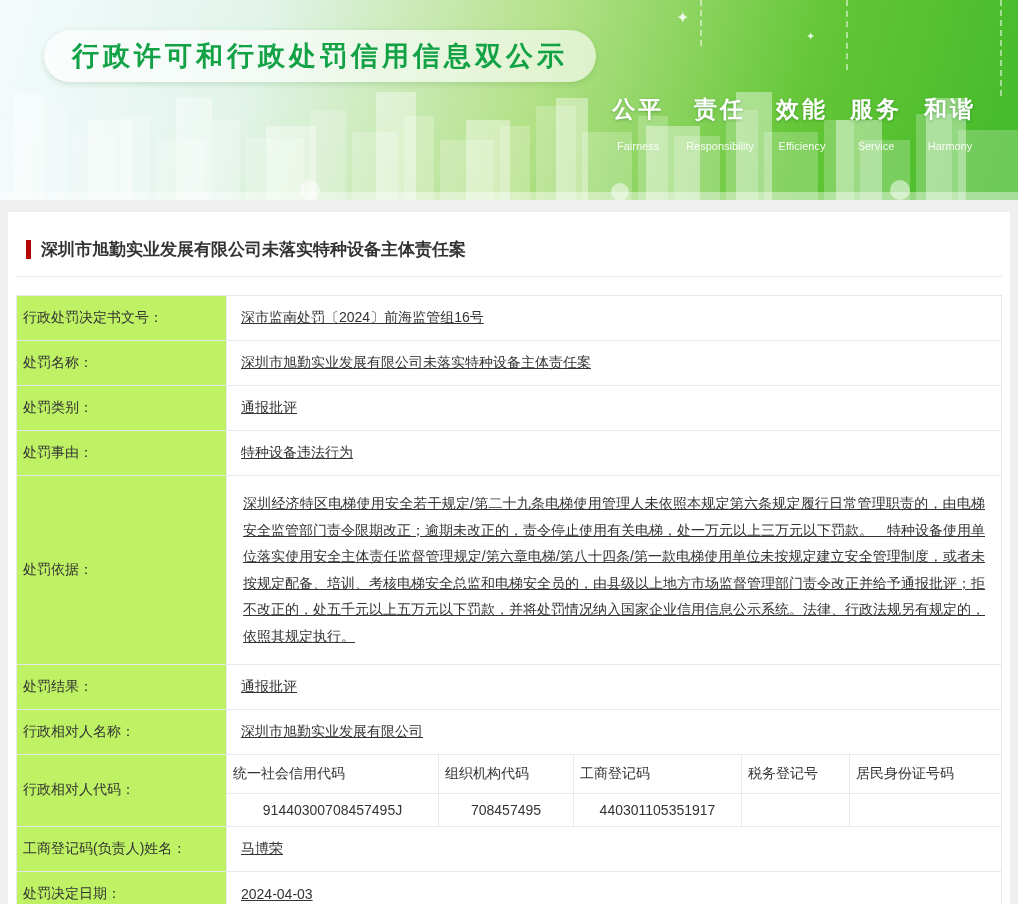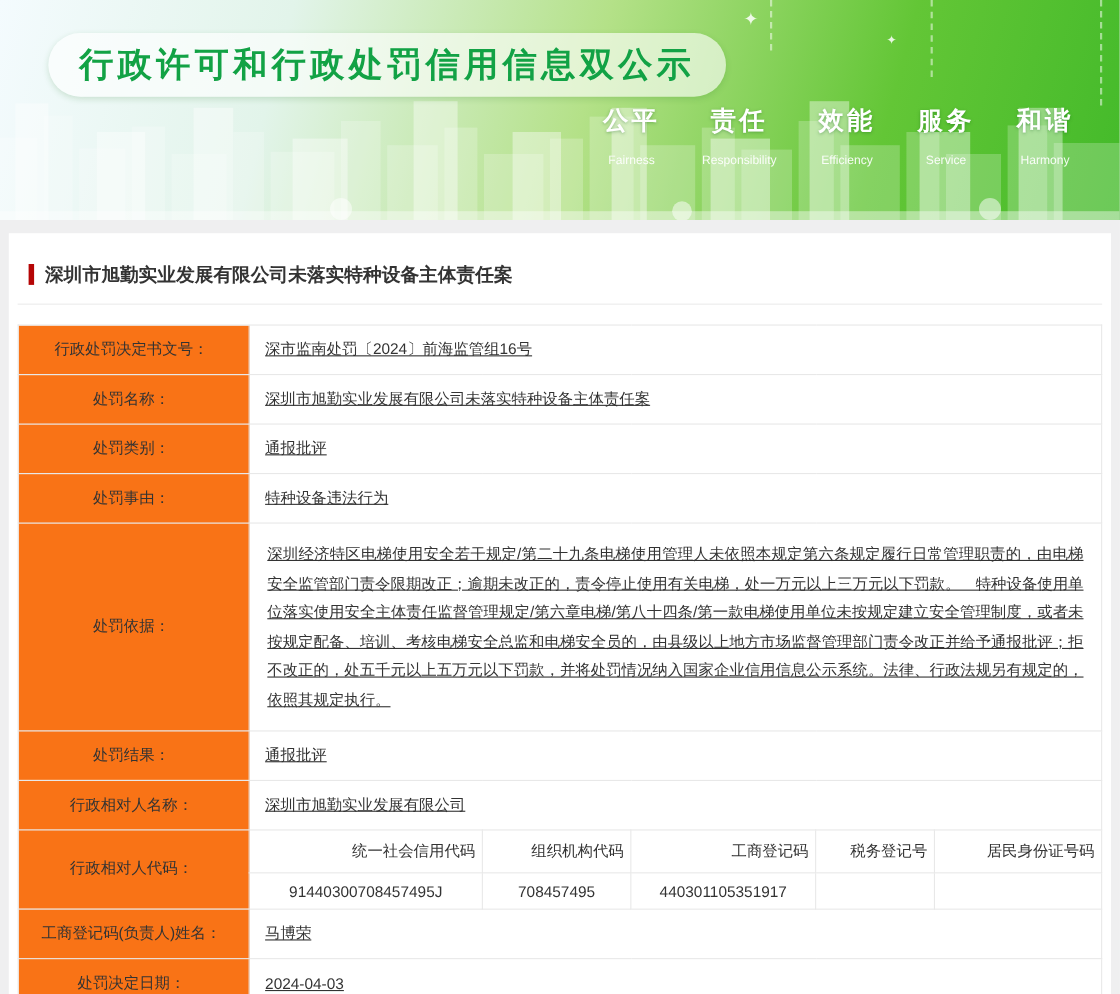--- a/index.html
+++ b/index.html
@@ -57,33 +57,33 @@
       0 4px 6px rgba(0, 90, 30, 0.28);
     white-space: nowrap;
   }
   .site-subtitle {
     display: inline-block;
     margin-top: 16px;
     padding: 8px 28px;
     border-radius: 999px;
     background: rgba(255,255,255,0.62);
     box-shadow: 0 2px 6px rgba(40,120,40,0.18);
-    font-size: 31px;
+    font-size: 27px;
     font-weight: bold;
     letter-spacing: 4px;
     color: #12a245;
     white-space: nowrap;
   }
 
   .slogan {
     position: absolute;
     right: 42px;
     top: 94px;
     display: flex;
-    gap: 38px;
+    gap: 22px;
     z-index: 3;
   }
   .slogan-pair {
     display: flex;
     flex-direction: column;
     align-items: center;
   }
   .slogan-cn {
     font-size: 23px;
     font-weight: bold;
@@ -132,36 +132,36 @@
     table-layout: fixed;
   }
   .info-table td {
     border: 1px solid #e8e8e8;
     font-size: 14px;
     color: #333;
     vertical-align: middle;
     word-break: break-all;
   }
   td.row-label {
-    text-align: center;
+    text-align: left;
     padding: 13px 10px 13px 6px;
-    background: #f97316;
+    background: #bef264;
   }
   td.row-value {
     text-align: left;
     padding: 13px 14px;
     text-decoration: underline;
   }
   td.row-value.long-text {
     line-height: 1.9;
     text-align: justify;
     padding: 14px 16px;
   }
   td.code-h {
-    text-align: right;
+    text-align: left;
     padding: 10px 6px;
   }
   td.code-v {
     text-align: center;
     padding: 8px 6px;
   }
 </style>
 </head>
 <body>
 

